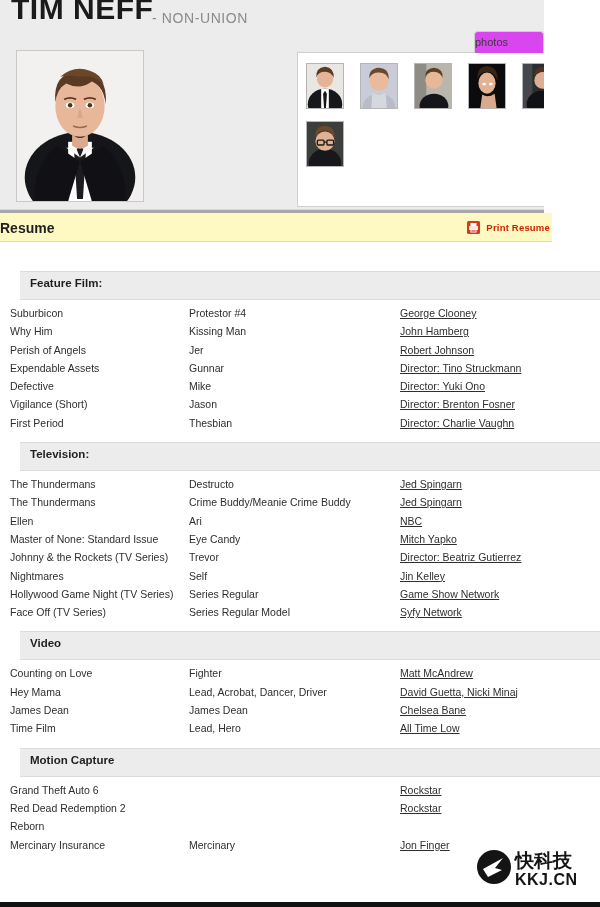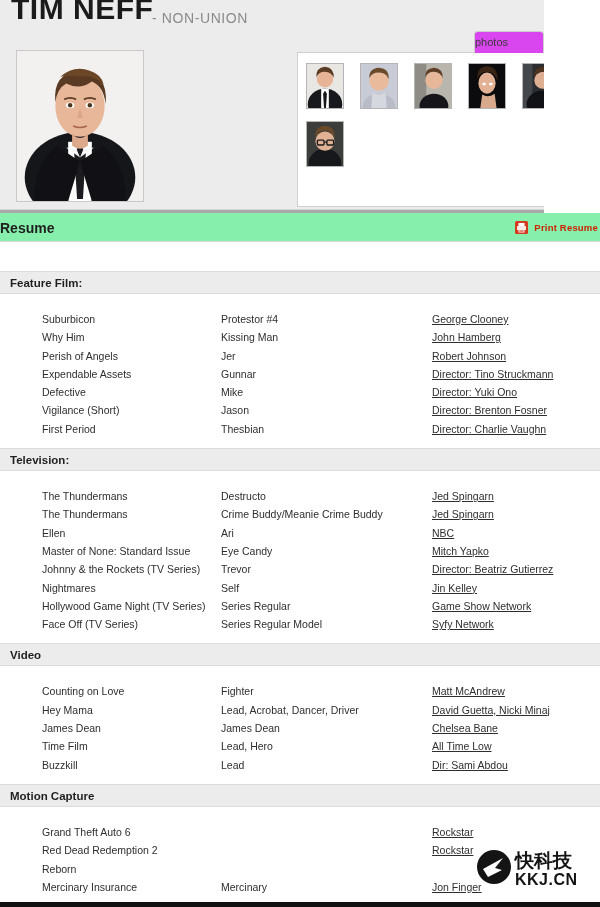--- a/index.html
+++ b/index.html
@@ -118,23 +118,23 @@
     top: 209px;
     width: 600px;
     height: 4px;
     background: #a8a8a8;
     border-top: 1px solid #d6d6d6;
   }
 
   
   .resume-bar {
     position: relative;
-    width: 600px;
+    width: 552px;
     height: 29px;
-    background: #86efac;
+    background: #fef9c3;
     border-bottom: 1px solid #d8d8d8;
   }
 
   .resume-bar .resume-label {
     position: absolute;
     left: 0px;
     top: 7px;
     font-size: 14px;
     font-weight: bold;
     color: #1f1f1f;
@@ -163,32 +163,33 @@
   .resume-gap {
     width: 600px;
     height: 29px;
     background: #ffffff;
   }
 
   
   .section { width: 600px; }
 
   .section-header {
-    height: 23px;
+    height: 29px;
     background: #ececec;
     border-top: 1px solid #dcdcdc;
     border-bottom: 1px solid #dcdcdc;
     line-height: 22px;
     padding-left: 10px;
     font-size: 11.5px;
     font-weight: bold;
     color: #1f1f1f;
-  }
-
-  .section-rows { padding-top: 16px; margin-left: 32px; }
+    margin-left: 20px;
+  }
+
+  .section-rows { padding-top: 4px; }
 
   .row {
     position: relative;
     height: 18.3px;
     line-height: 18.3px;
     white-space: nowrap;
   }
 
   .c1 { position: absolute; left: 10px;  font-size: 10.5px; color: #2e2e2e; }
   .c2 { position: absolute; left: 189px; font-size: 10.5px; color: #2e2e2e; }
@@ -449,25 +450,20 @@
         <div class="row">
           <span class="c1">James Dean</span>
           <span class="c2">James Dean</span>
           <span class="c3">Chelsea Bane</span>
         </div>
         <div class="row">
           <span class="c1">Time Film</span>
           <span class="c2">Lead, Hero</span>
           <span class="c3">All Time Low</span>
         </div>
-        <div class="row">
-          <span class="c1">Buzzkill</span>
-          <span class="c2">Lead</span>
-          <span class="c3">Dir: Sami Abdou</span>
-        </div>
       </div>
     </div>
     <div class="sec-gap"></div>
     <div class="section">
       <div class="section-header">Motion Capture</div>
       <div class="section-rows">
         <div class="row">
           <span class="c1">Grand Theft Auto 6</span>
           <span class="c2"></span>
           <span class="c3">Rockstar</span>

